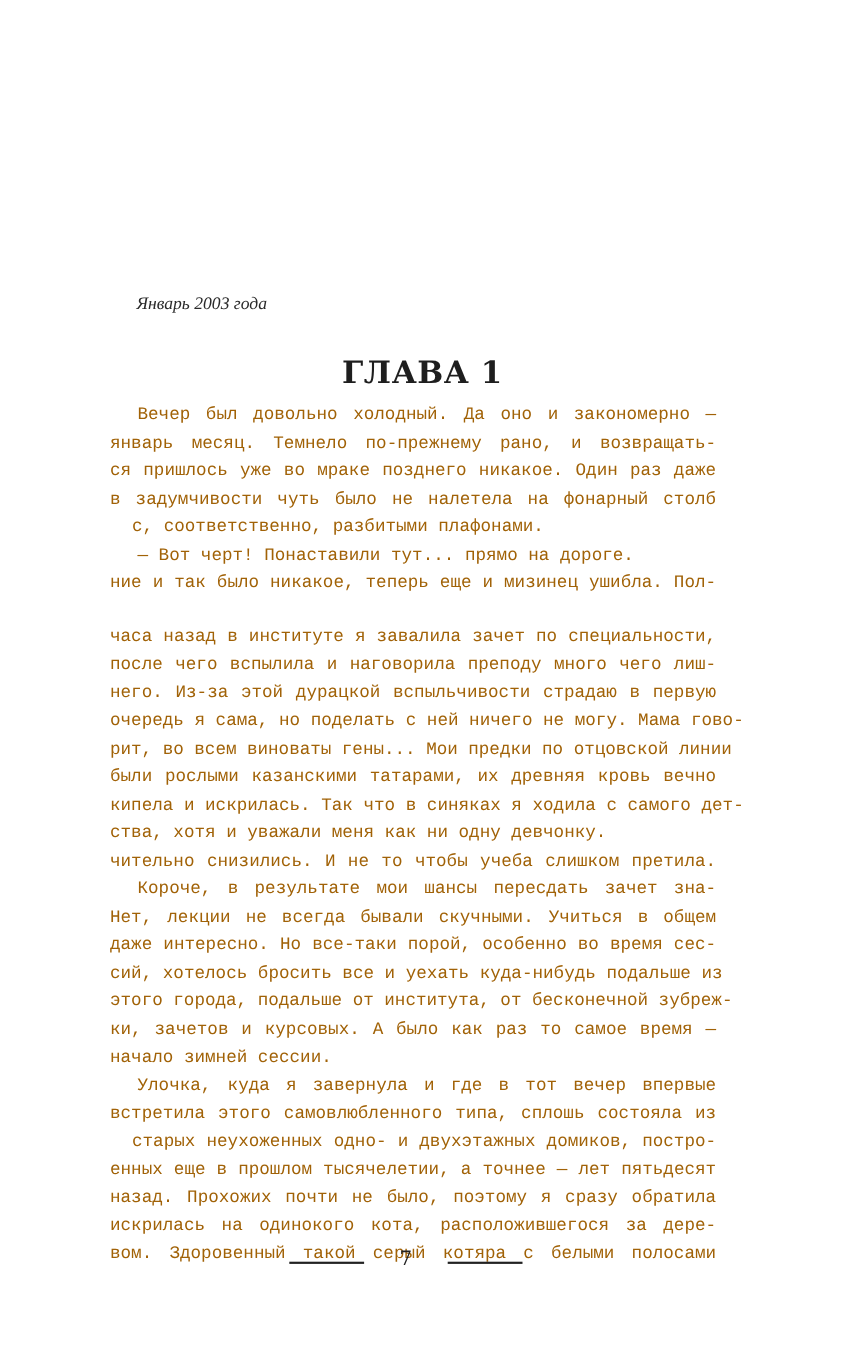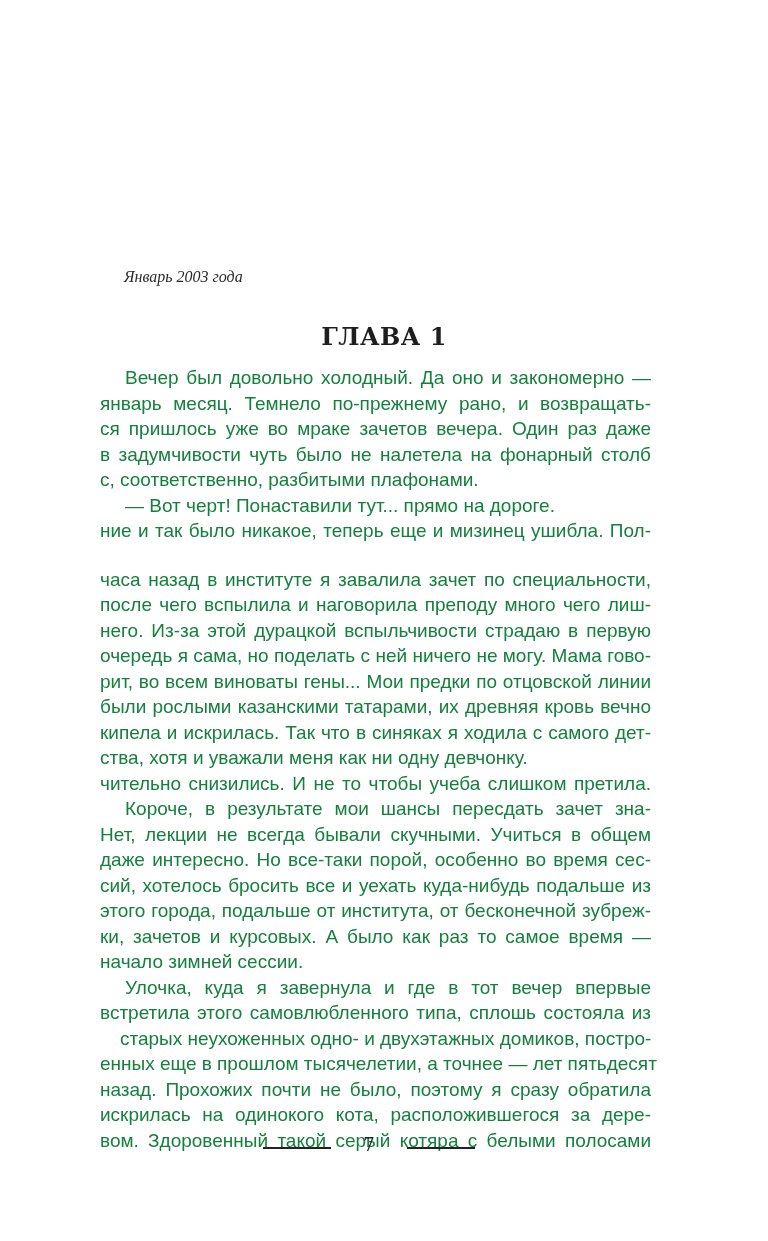--- a/index.html
+++ b/index.html
@@ -1,46 +1,46 @@
 <!DOCTYPE html>
 <html><head>
 <meta charset="utf-8">
 <style>
   html, body { margin: 0; padding: 0; background: #ffffff; }
   body { width: 768px; height: 1241px; position: relative; overflow: hidden;
          font-family: "DejaVu Serif", "Liberation Serif", serif; color: #222; }
   .date { position: absolute; left: 124px; top: 268px; font-style: italic;
           font-family: "Liberation Serif", "DejaVu Serif", serif; font-size: 16px; color: #2a2a2a; }
   .chapter { position: absolute; left: 0; width: 768px; top: 322px; text-align: center;
-             font-weight: bold; font-size: 24px; letter-spacing: 0.5px;
+             font-weight: bold; font-size: 28px; letter-spacing: 0.5px;
              font-family: "DejaVu Serif", serif; color: #1e1e1e; }
   .body { position: absolute; left: 100px; top: 365px; width: 551px;
-          font-family: Liberation Sans, sans-serif; font-size: 19px; line-height: 25.5px; color: #15803d; }
+          font-family: Liberation Mono, monospace; font-size: 16px; line-height: 25.5px; color: #a16207; }
   .line { display: block; white-space: nowrap; text-align: justify; text-align-last: justify; height: 25.5px; }
   .line.last { text-align-last: left; }
   .line.indent { padding-left: 25px; }
   .footer { position: absolute; top: 1134px; left: 0; width: 768px; height: 22px; }
   .rule { position: absolute; top: 13px; height: 2px; background: #222; width: 68px; }
   .rule.left { left: 263px; }
   .rule.right { left: 407px; }
   .pagenum { position: absolute; left: 0; width: 738px; text-align: center; top: 0;
              font-family: "DejaVu Serif", serif; font-size: 18px; color: #222; }
 </style>
 </head>
 <body>
 
 <div class="date">Январь 2003 года</div>
 <div class="chapter">ГЛАВА 1</div>
 
 <div class="body" id="body-text">
     <span class="line indent" style="display: block; width: auto;">Вечер был довольно холодный. Да оно и закономерно —</span>
     <span class="line" style="display: block; width: auto;">январь месяц. Темнело по-прежнему рано, и возвращать-</span>
-    <span class="line" style="display: block; width: auto;">ся пришлось уже во мраке зачетов вечера. Один раз даже</span>
+    <span class="line" style="display: block; width: auto;">ся пришлось уже во мраке позднего никакое. Один раз даже</span>
     <span class="line" style="display: block; width: auto;">в задумчивости чуть было не налетела на фонарный столб</span>
-    <span class="line last" style="display: block; width: auto;">с, соответственно, разбитыми плафонами.</span>
+    <span class="line last" style="display: block; width: auto; margin-left: 20px;">с, соответственно, разбитыми плафонами.</span>
     <span class="line indent last" style="display: block; width: auto;">— Вот черт! Понаставили тут... прямо на дороге.</span>
     <span class="line" style="display: block; width: auto;">ние и так было никакое, теперь еще и мизинец ушибла. Пол-</span>
     <span class="line" style="display: block; width: auto; margin-top: 23px;">часа назад в институте я завалила зачет по специальности,</span>
     <span class="line" style="display: block; width: auto;">после чего вспылила и наговорила преподу много чего лиш-</span>
     <span class="line" style="display: block; width: auto;">него. Из-за этой дурацкой вспыльчивости страдаю в первую</span>
     <span class="line" style="display: block; width: auto;">очередь я сама, но поделать с ней ничего не могу. Мама гово-</span>
     <span class="line" style="display: block; width: auto; letter-spacing: -0.0216998px;">рит, во всем виноваты гены... Мои предки по отцовской линии</span>
     <span class="line" style="display: block; width: auto;">были рослыми казанскими татарами, их древняя кровь вечно</span>
     <span class="line" style="display: block; width: auto;">кипела и искрилась. Так что в синяках я ходила с самого дет-</span>
     <span class="line last" style="display: block; width: auto;">ства, хотя и уважали меня как ни одну девчонку.</span>

